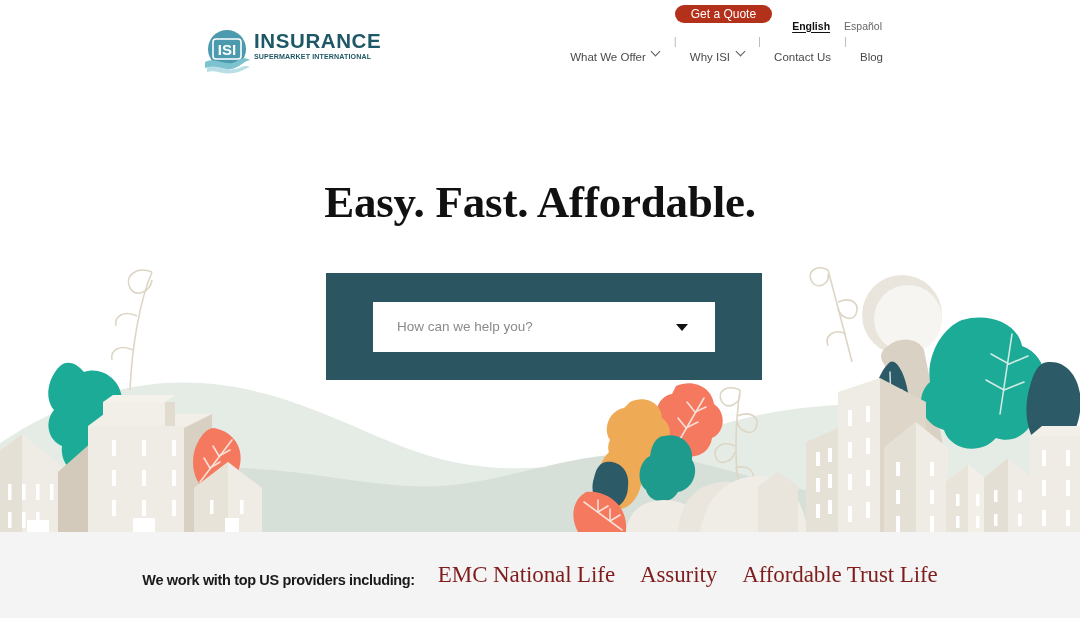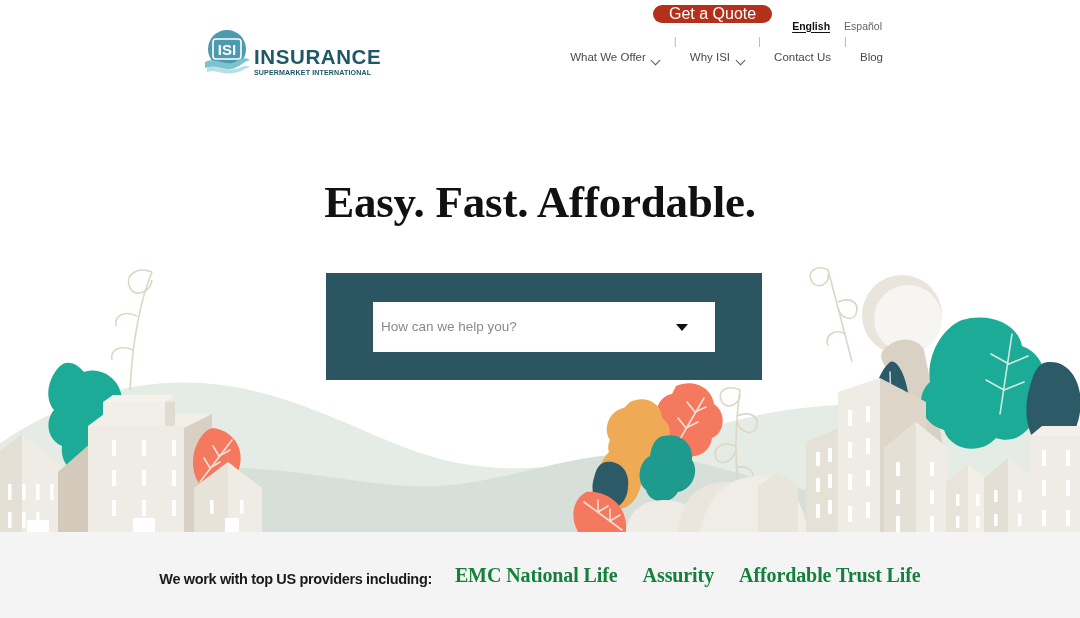--- a/index.html
+++ b/index.html
@@ -37,21 +37,21 @@
     height: 52px;
   }
   #logo-mark {
     position: absolute;
     left: 0; top: 2px;
     width: 48px; height: 48px;
   }
   #logo-wordmark {
     position: absolute;
     left: 51px;
-    top: 20px;
+    top: 4px;
     width: 98px;
   }
   .logo-main {
     display: block;
     font-family: "Liberation Sans", sans-serif;
     font-weight: bold;
     font-size: 20.5px;
     letter-spacing: 0.6px;
     color: #1e5766;
     line-height: 21px;
@@ -83,21 +83,21 @@
     display: inline-flex;
     align-items: center;
     justify-content: center;
     height: 18px;
     padding: 0 16px;
     background: #b3311b;
     color: #ffffff;
     border: none;
     border-radius: 9px;
     font-family: "Liberation Sans", sans-serif;
-    font-size: 16px;
+    font-size: 12px;
     line-height: 18px;
     cursor: pointer;
     white-space: nowrap;
   }
   #lang-group {
     display: flex;
     align-items: center;
     gap: 14px;
     margin-left: 20px;
   }
@@ -120,21 +120,21 @@
   #nav-row {
     position: absolute;
     right: 197px;
     top: 32px;
     height: 18px;
     display: flex;
     align-items: center;
   }
   .nav-item {
     display: inline-flex;
-    align-items: flex-end;
+    align-items: flex-start;
     gap: 6px;
     font-size: 11.5px;
     color: #4a4a4a;
     text-decoration: none;
     white-space: nowrap;
     cursor: pointer;
     line-height: 18px;
     margin-top: 32px;
   }
   .nav-sep {
@@ -216,21 +216,21 @@
     width: 342px;
     height: 50px;
     background: #ffffff;
     display: flex;
     align-items: center;
     cursor: pointer;
   }
   #search-placeholder {
     font-size: 13.5px;
     color: #8a8a8a;
-    padding-left: 8px;
+    padding-left: 24px;
     line-height: 50px;
     user-select: none;
   }
   #search-caret {
     position: absolute;
     right: 27px;
     top: 22px;
     width: 0; height: 0;
     border-left: 6px solid transparent;
     border-right: 6px solid transparent;
@@ -257,23 +257,23 @@
   }
   #provider-label {
     font-family: "Liberation Sans", sans-serif;
     font-size: 14.5px;
     font-weight: bold;
     color: #1a1a1a;
     letter-spacing: -0.35px;
   }
   .provider-name {
     font-family: "Liberation Serif", serif;
-    font-size: 20px;
-    font-weight: bold;
-    color: #15803d;
+    font-size: 23px;
+    font-weight: normal;
+    color: #7f1d1d;
     letter-spacing: -0.1px;
   }
   #p1 { margin-left: 23px; }
   #p2 { margin-left: 25px; }
   #p3 { margin-left: 25px; }
 </style>
 </head>
 <body>
 
 <div id="page">

